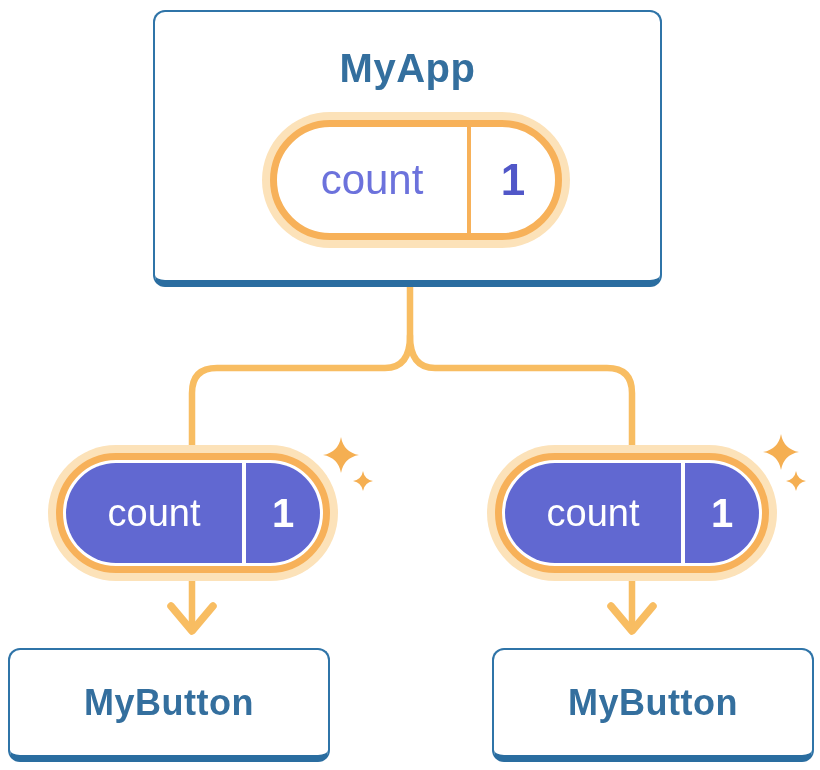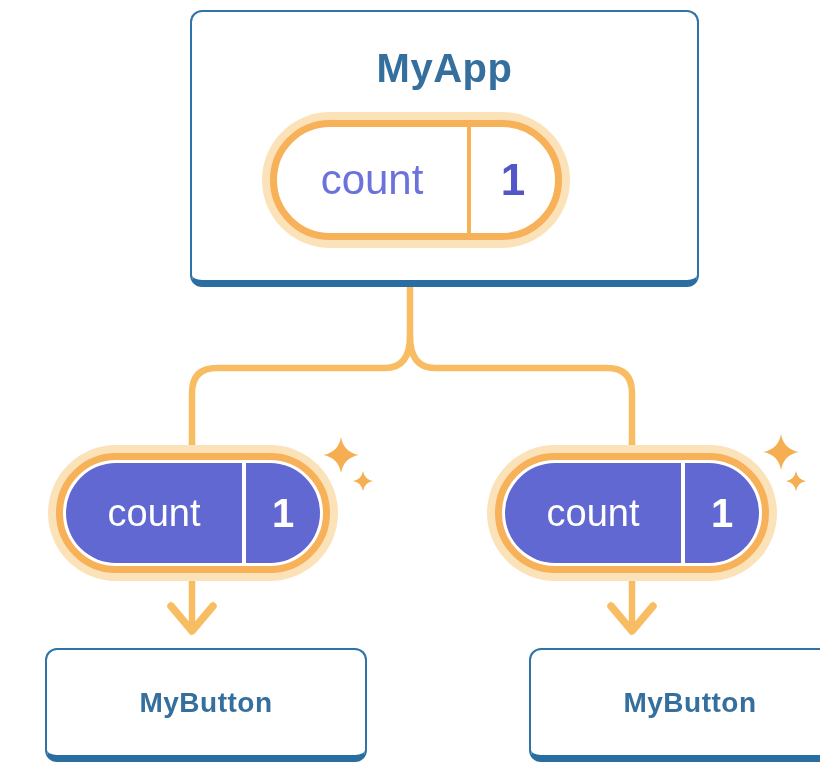--- a/index.html
+++ b/index.html
@@ -7,31 +7,31 @@
     position:relative;width:820px;height:770px;background:#ffffff;
     font-family:"Liberation Sans",sans-serif;overflow:hidden;
   }
   .layer{position:absolute;left:0;top:0;width:820px;height:770px;}
   svg.layer{z-index:1;pointer-events:none;}
 
   
   .card{
     position:absolute;box-sizing:border-box;background:#ffffff;
     border:2px solid #2F74A8;border-bottom:7px solid #2A6DA0;
-    border-radius:12px;z-index:2;display:flex;flex-direction:column;align-items:center;margin-left:37px;
+    border-radius:12px;z-index:2;display:flex;flex-direction:column;align-items:center;
   }
   .card-root{left:153px;top:10px;width:509px;height:277px;}
   .card-child{width:322px;height:114px;justify-content:center;}
   .card-child-left{left:8px;top:648px;}
   .card-child-right{left:492px;top:648px;}
   .card-title{
     color:#346F9E;font-weight:600;font-size:40px;line-height:1;
     margin-top:36px;letter-spacing:0.5px;
   }
-  .card-child .card-title{margin-top:0;font-size:28px;}
+  .card-child .card-title{margin-top:0;font-size:36px;}
 
   
   .pill{
     position:absolute;z-index:3;border-radius:999px;background:#FCE2B9;
     padding:8px;box-sizing:border-box;
   }
   .pill-ring{
     box-sizing:border-box;width:100%;height:100%;border-radius:999px;
     border:7px solid #F7B159;background:#ffffff;overflow:hidden;text-align:right;
   }

